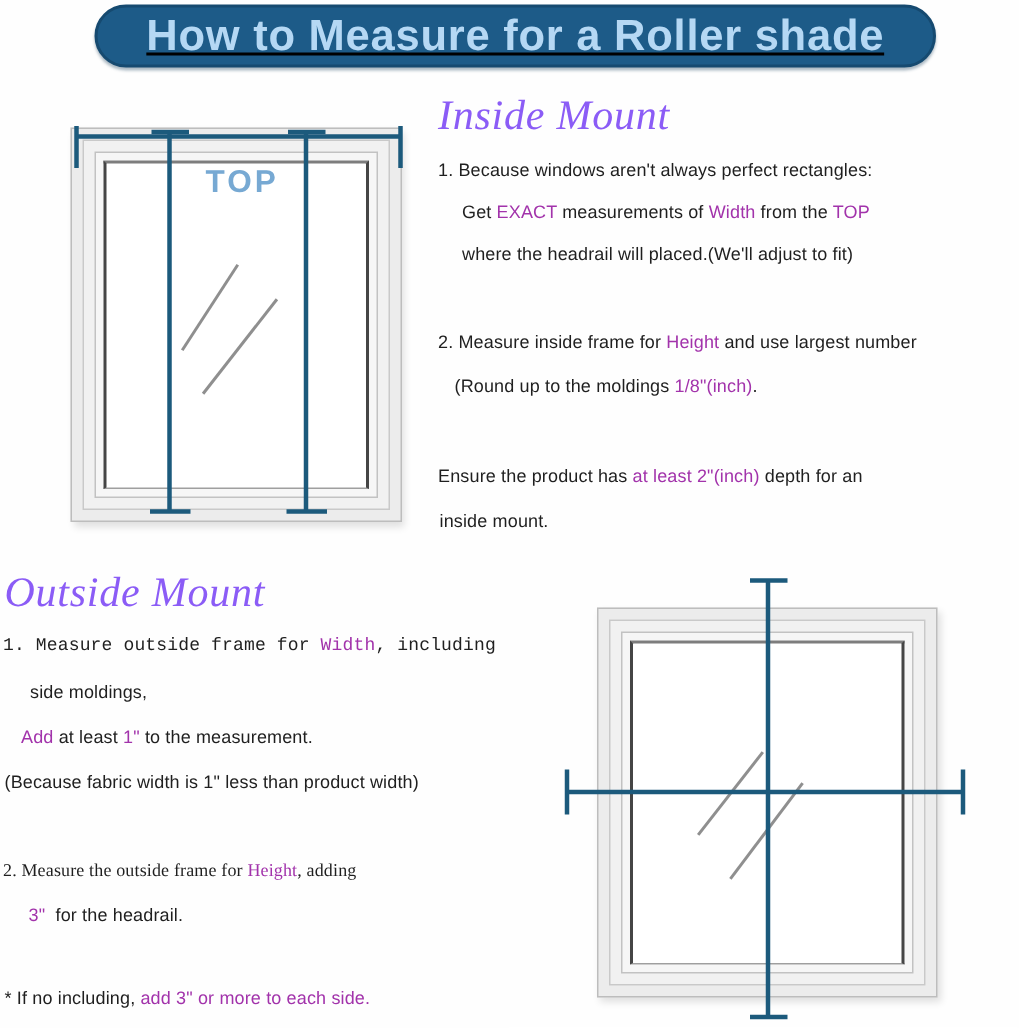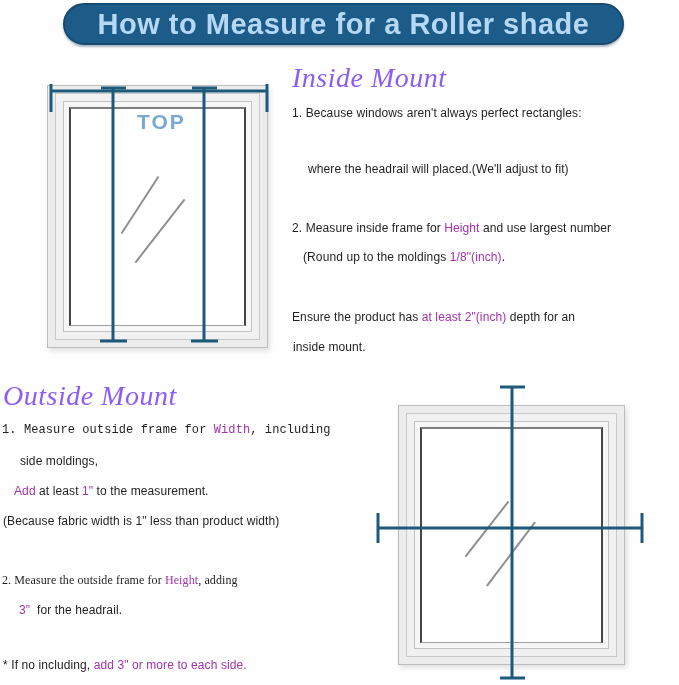--- a/index.html
+++ b/index.html
@@ -2,21 +2,21 @@
 <html><head>
 <meta charset="utf-8">
 <style>
   html,body{margin:0;padding:0;background:#ffffff;}
   .page{position:relative;width:679px;height:685px;background:#fefefe;overflow:hidden;
         font-family:"Liberation Sans",sans-serif;}
   
   .banner{position:absolute;left:63px;top:3px;width:561px;height:42px;box-sizing:border-box;
           background:#1d5b88;border:2px solid #164a70;border-radius:21px;
           display:flex;align-items:center;justify-content:center;
-          box-shadow:0 2px 2px rgba(16,56,86,.35);}
+          box-shadow:0 2px 2px rgba(16,56,86,.35);text-decoration:underline;}
   .banner-text{color:#b5d8f4;font-size:29px;font-weight:bold;letter-spacing:.5px;}
   
   .sec-heading{position:absolute;font-family:"Liberation Serif",serif;font-style:italic;
                font-size:28px;color:#8b5cf6;letter-spacing:.5px;}
   
   .tl{position:absolute;font-size:12px;color:#1f1f1f;white-space:pre;letter-spacing:.1px;}
   .pu{color:#a233ab;}
   
   .window{position:absolute;background:#ececec;border:1px solid #bdbdbd;box-sizing:border-box;
           box-shadow:2px 3px 5px rgba(0,0,0,.12);}
@@ -82,20 +82,21 @@
     <line class="mline" x1="500" y1="387" x2="525" y2="387"></line>
     <line class="mline" x1="500" y1="678" x2="525" y2="678"></line>
     <line class="mline" x1="378" y1="528" x2="642" y2="528"></line>
     <line class="mline" x1="378" y1="513" x2="378" y2="543"></line>
     <line class="mline" x1="642" y1="513" x2="642" y2="543"></line>
   </svg>
 
   <div class="sec-heading" style="left:292px;top:62px;">Inside Mount</div>
 
   <div class="tl" style="left:292px;top:106px;"><span>1. Because windows aren't always perfect rectangles:</span></div>
+  <div class="tl" style="left:308px;top:134px;"><span>Get </span><span class="pu">EXACT</span><span> measurements of </span><span class="pu">Width</span><span> from the </span><span class="pu">TOP</span></div>
   <div class="tl" style="left:308px;top:162px;"><span>where the headrail will placed.(We'll adjust to fit)</span></div>
 
   <div class="tl" style="left:292px;top:221px;"><span>2. Measure inside frame for </span><span class="pu">Height</span><span> and use largest number</span></div>
   <div class="tl" style="left:303px;top:250px;"><span>(Round up to the moldings </span><span class="pu">1/8"(inch)</span><span>.</span></div>
 
   <div class="tl" style="left:292px;top:310px;"><span>Ensure the product has </span><span class="pu">at least 2"(inch)</span><span> depth for an</span></div>
   <div class="tl" style="left:293px;top:340px;"><span>inside mount.</span></div>
 
   <div class="sec-heading" style="left:3px;top:380px;">Outside Mount</div>
 

